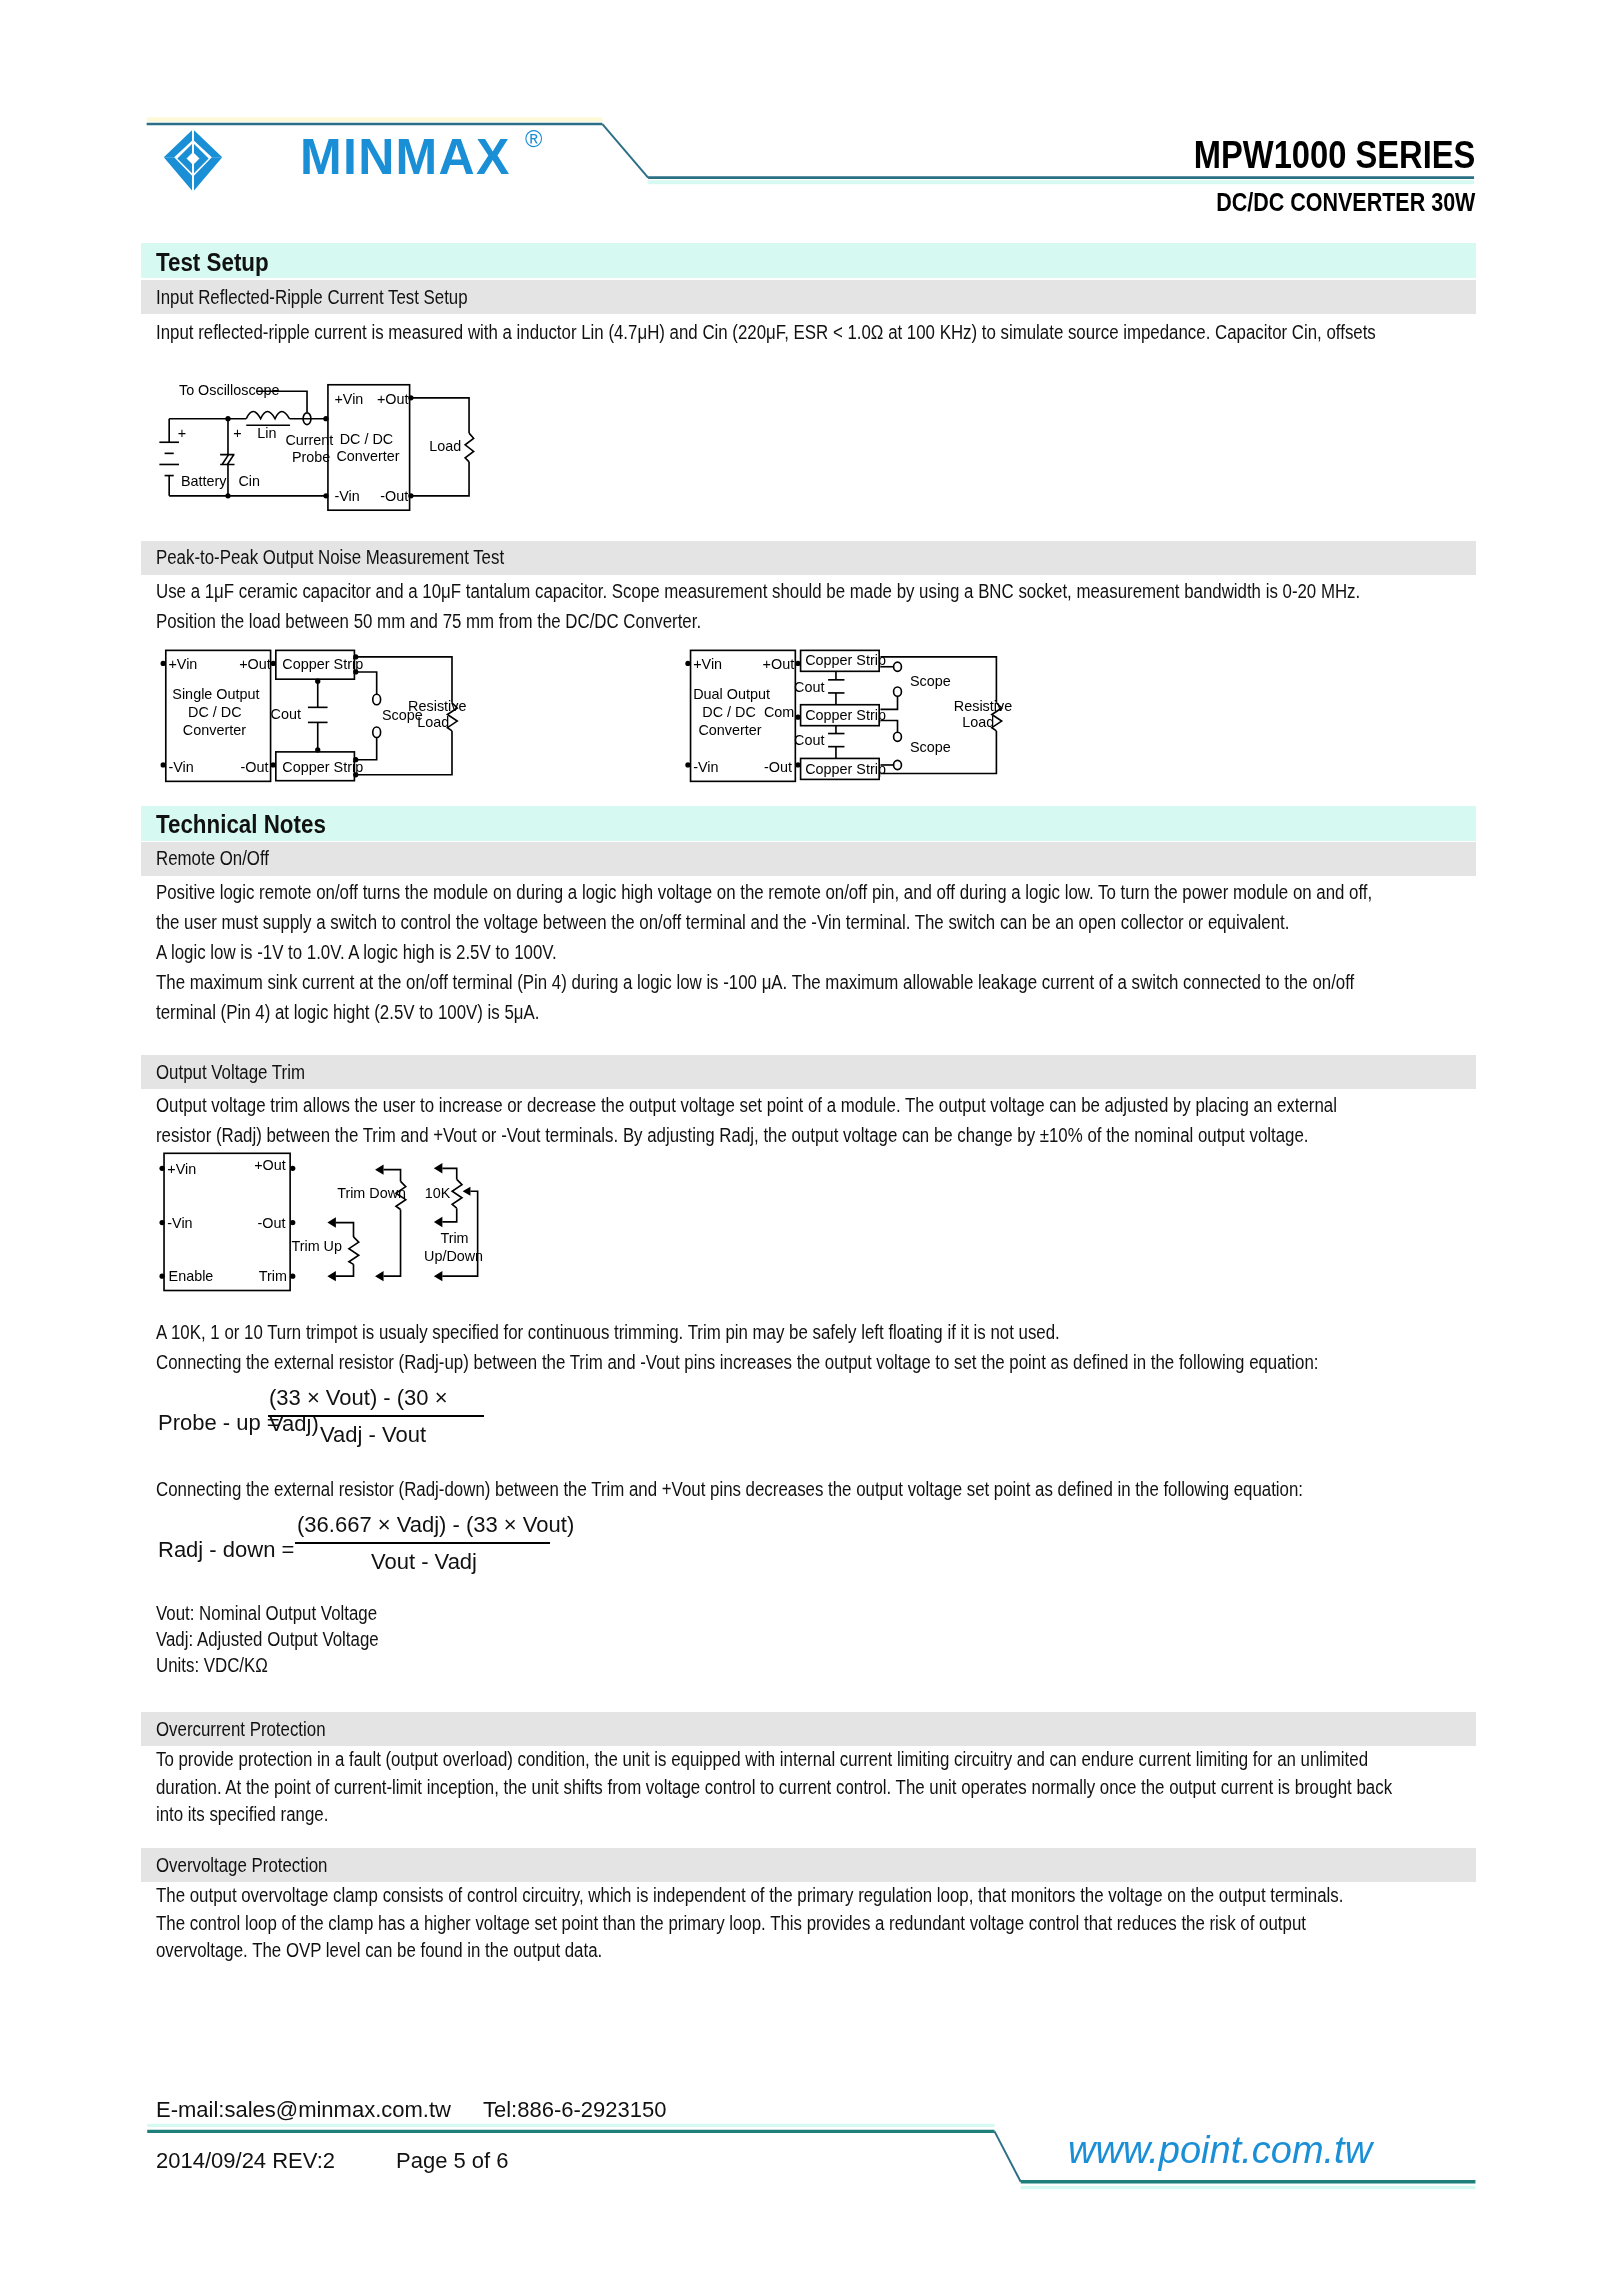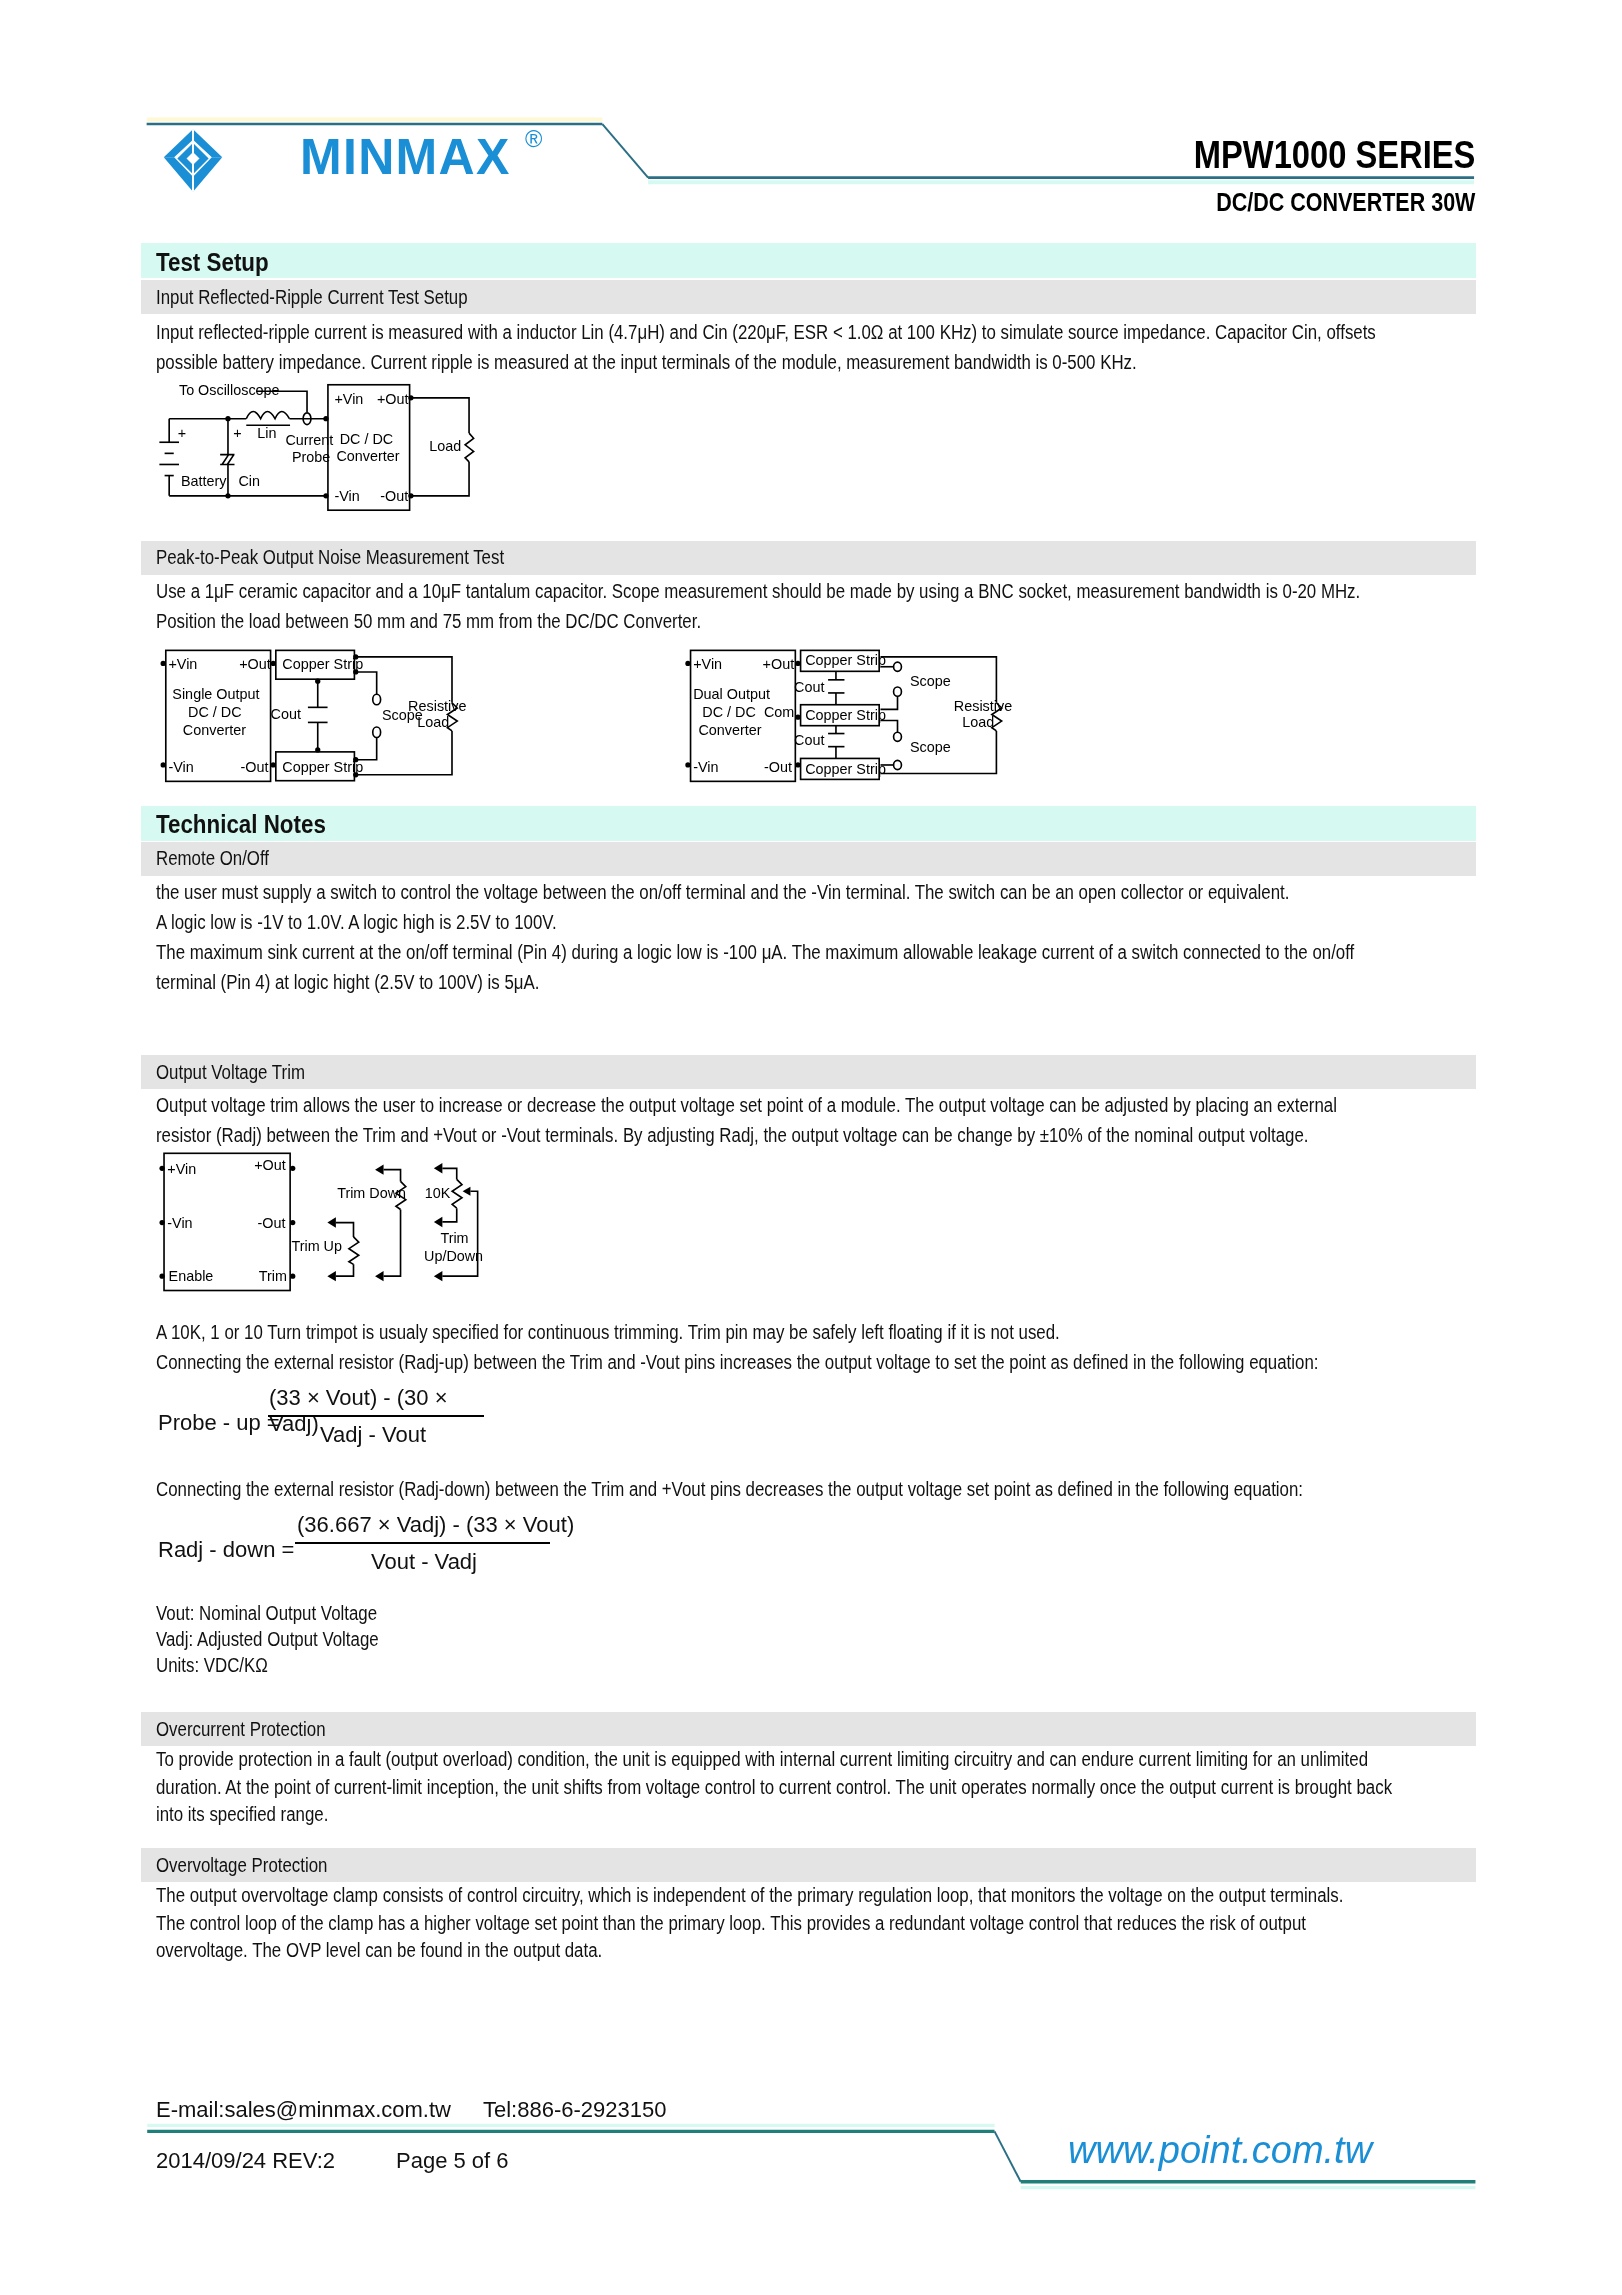--- a/index.html
+++ b/index.html
@@ -47,21 +47,20 @@
 <div class="abs series" style="right:147px;top:134px"><span class="narrow" style="transform:scaleX(0.86);transform-origin:right top">MPW1000 SERIES</span></div>
 <div class="abs subtitle" style="right:147px;top:188px"><span class="narrow" style="transform:scaleX(0.86);transform-origin:right top">DC/DC CONVERTER 30W</span></div>
 
 <div class="sec-band" style="top:243px"></div>
 <div class="sec-title" style="top:247px"><span class="sq">Test Setup</span></div>
 
 <div class="sub-band" style="top:280px"></div>
 <div class="sub-title" style="top:286px"><span class="sq">Input Reflected-Ripple Current Test Setup</span></div>
 <div class="para" style="top:317px">
   <div><span class="sq">Input reflected-ripple current is measured with a inductor Lin (4.7μH) and Cin (220μF, ESR &lt; 1.0Ω at 100 KHz) to simulate source impedance. Capacitor Cin, offsets</span></div>
-  <div><span class="sq">possible battery impedance.    Current ripple is measured at the input terminals of the module, measurement bandwidth is 0-500 KHz.</span></div>
 </div>
 
 <svg class="abs" style="left:151px;top:373px" width="478" height="147" font-size="22" viewBox="0 0 730 225">
   <text x="42" y="34">To Oscilloscope</text>
   <polyline points="160,28 238,28 238,60" fill="none" stroke="#000" stroke-width="2.5"></polyline>
 
   <line x1="27" y1="70" x2="145" y2="70" stroke="#000" stroke-width="2.5"></line>
   <path d="M145,70 q10,-22 22,0 q10,-22 22,0 q10,-22 22,0" fill="none" stroke="#000" stroke-width="2.5"></path>
   <line x1="145" y1="80" x2="212" y2="80" stroke="#000" stroke-width="2.5"></line>
   <line x1="211" y1="70" x2="268" y2="70" stroke="#000" stroke-width="2.5"></line>
@@ -209,20 +208,21 @@
   <text x="412" y="98">Resistive</text>
   <text x="425" y="122">Load</text>
 </svg>
 
 <div class="sec-band" style="top:806px"></div>
 <div class="sec-title" style="top:809px"><span class="sq">Technical Notes</span></div>
 
 <div class="sub-band" style="top:842px"></div>
 <div class="sub-title" style="top:847px"><span class="sq">Remote On/Off</span></div>
 <div class="para" style="top:877px">
+  <div><span class="sq">Positive logic remote on/off turns the module on during a logic high voltage on the remote on/off pin, and off during a logic low.    To turn the power module on and off,</span></div>
   <div><span class="sq">the user must supply a switch to control the voltage between the on/off terminal and the -Vin terminal.    The switch can be an open collector or equivalent.</span></div>
   <div><span class="sq">A logic low is -1V to 1.0V.    A logic high is 2.5V to 100V.</span></div>
   <div><span class="sq">The maximum sink current at the on/off terminal (Pin 4) during a logic low is -100 μA. The maximum allowable leakage current of a switch connected to the on/off</span></div>
   <div><span class="sq">terminal (Pin 4) at logic hight (2.5V to 100V) is 5μA.</span></div>
 </div>
 
 <div class="sub-band" style="top:1055px"></div>
 <div class="sub-title" style="top:1061px"><span class="sq">Output Voltage Trim</span></div>
 <div class="para" style="top:1090px">
   <div><span class="sq">Output voltage trim allows the user to increase or decrease the output voltage set point of a module.    The output voltage can be adjusted by placing an external</span></div>

